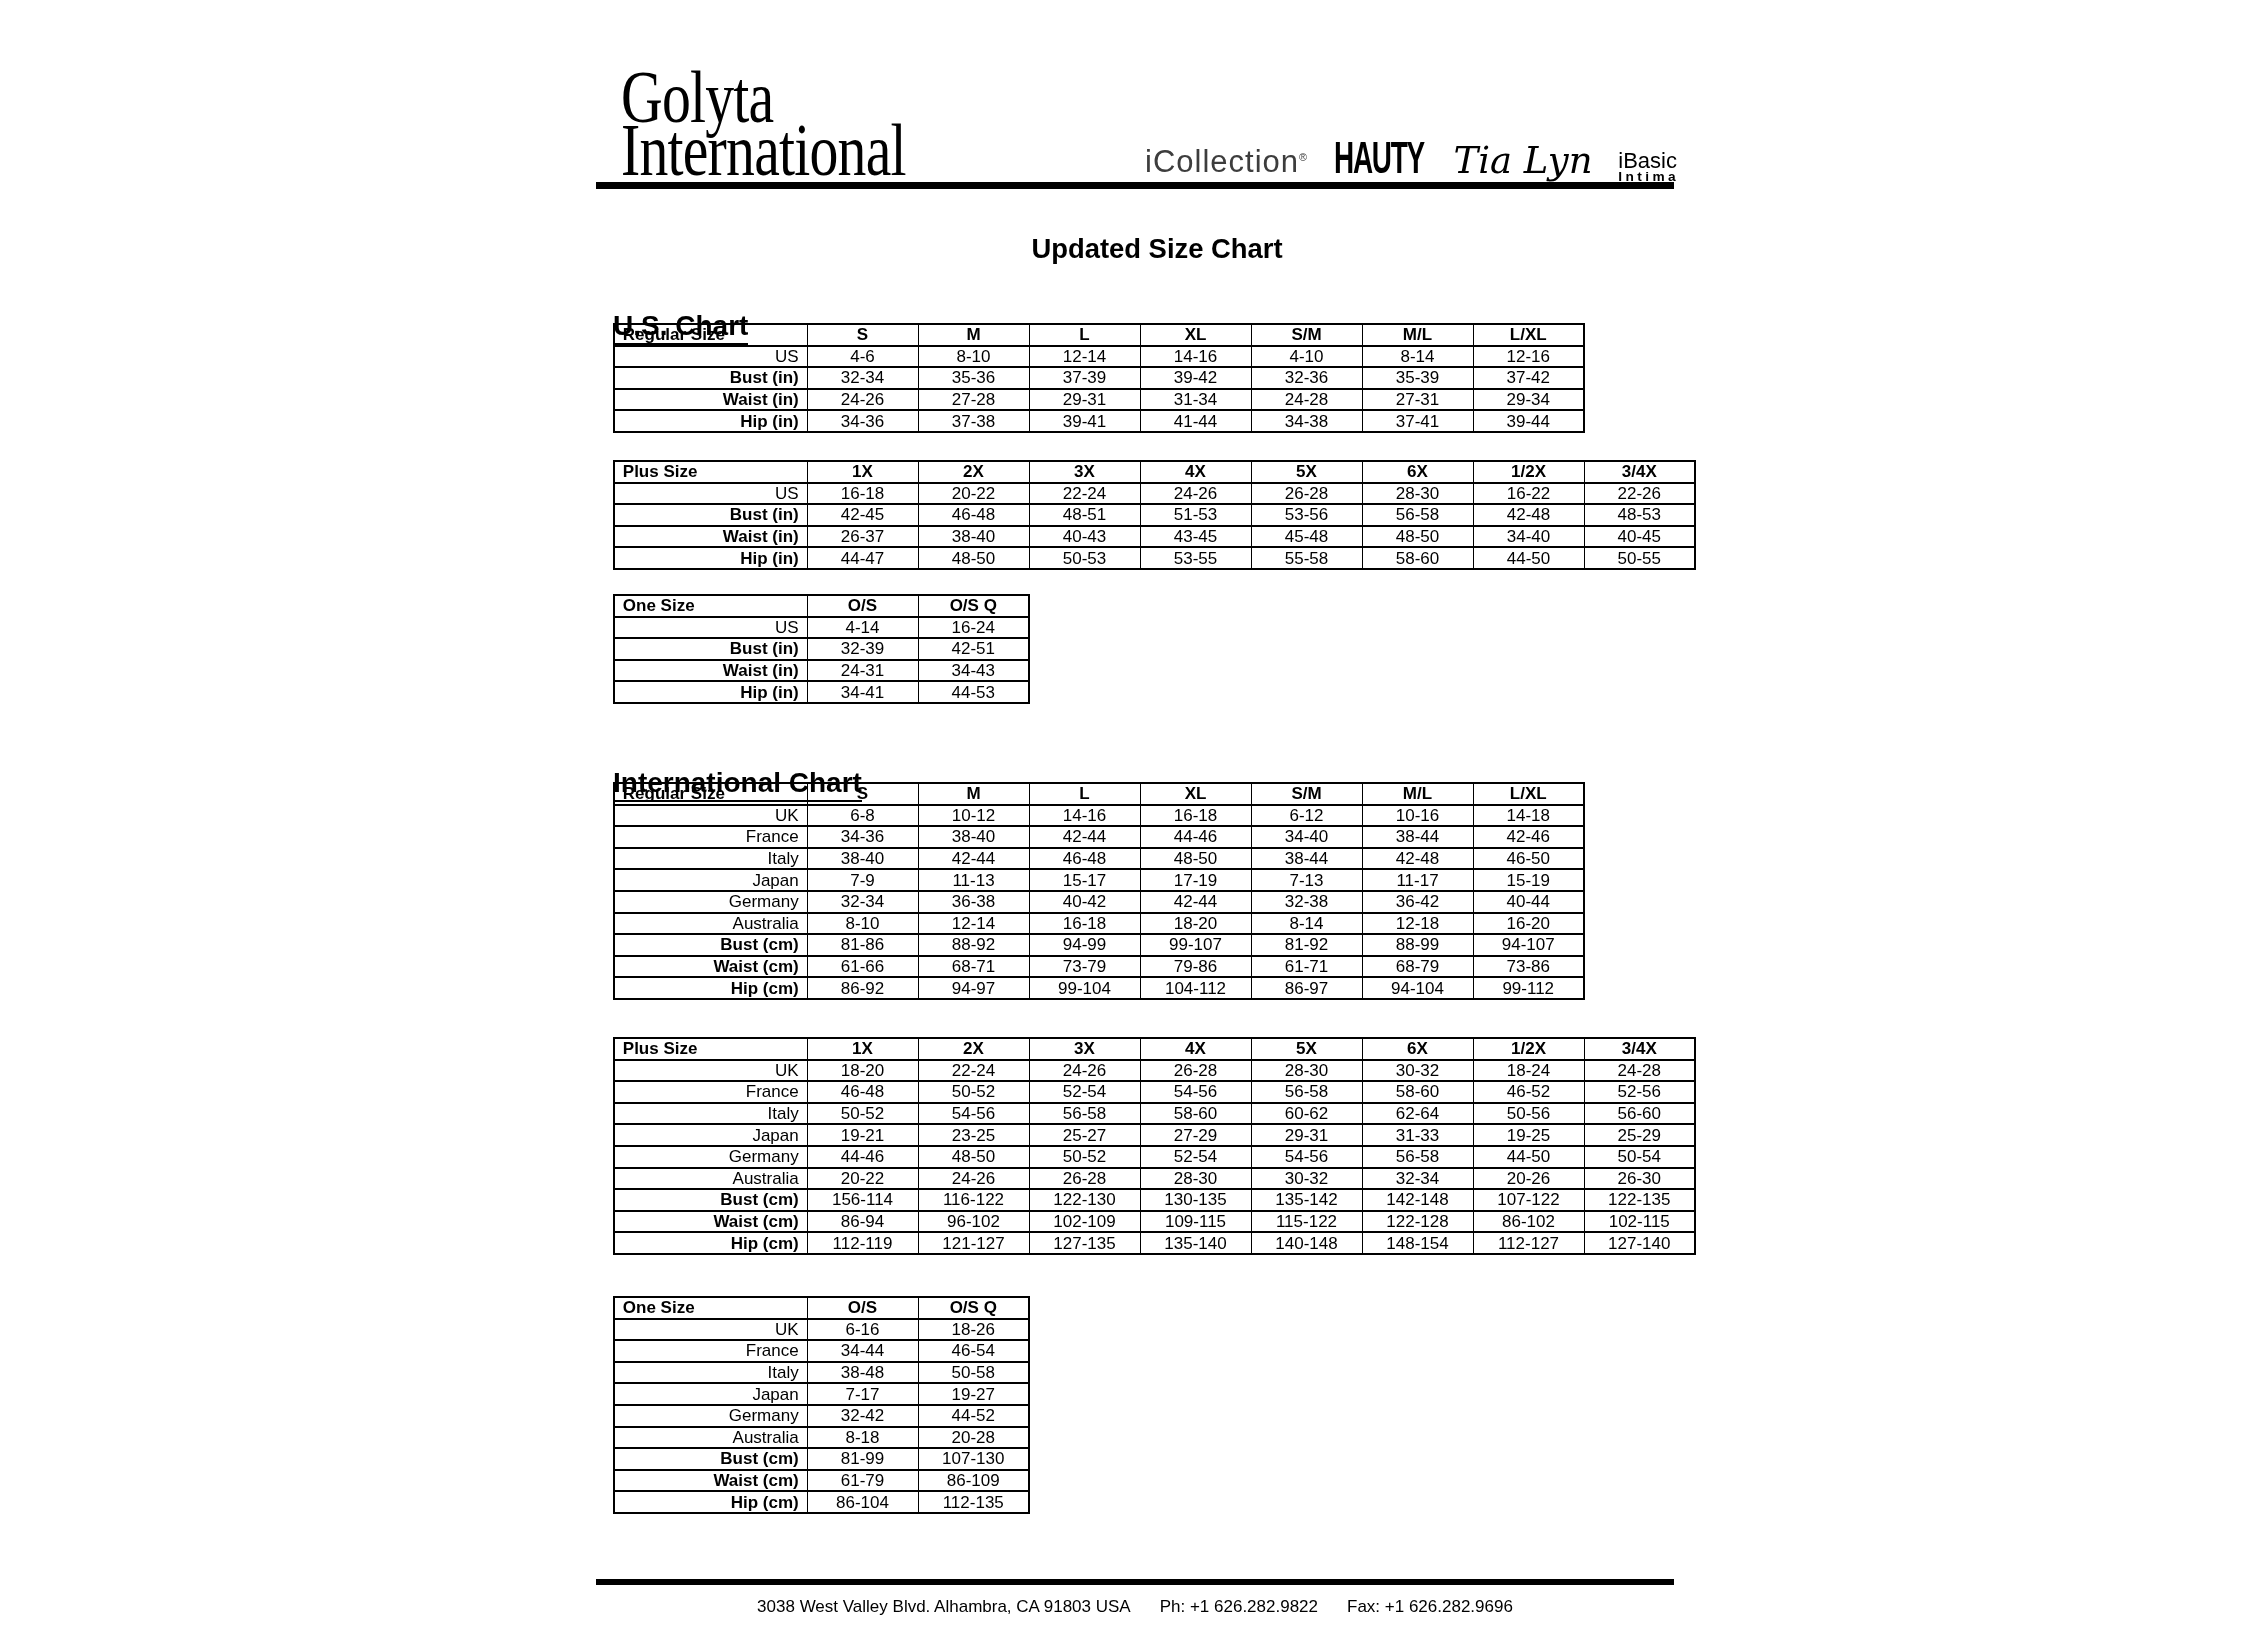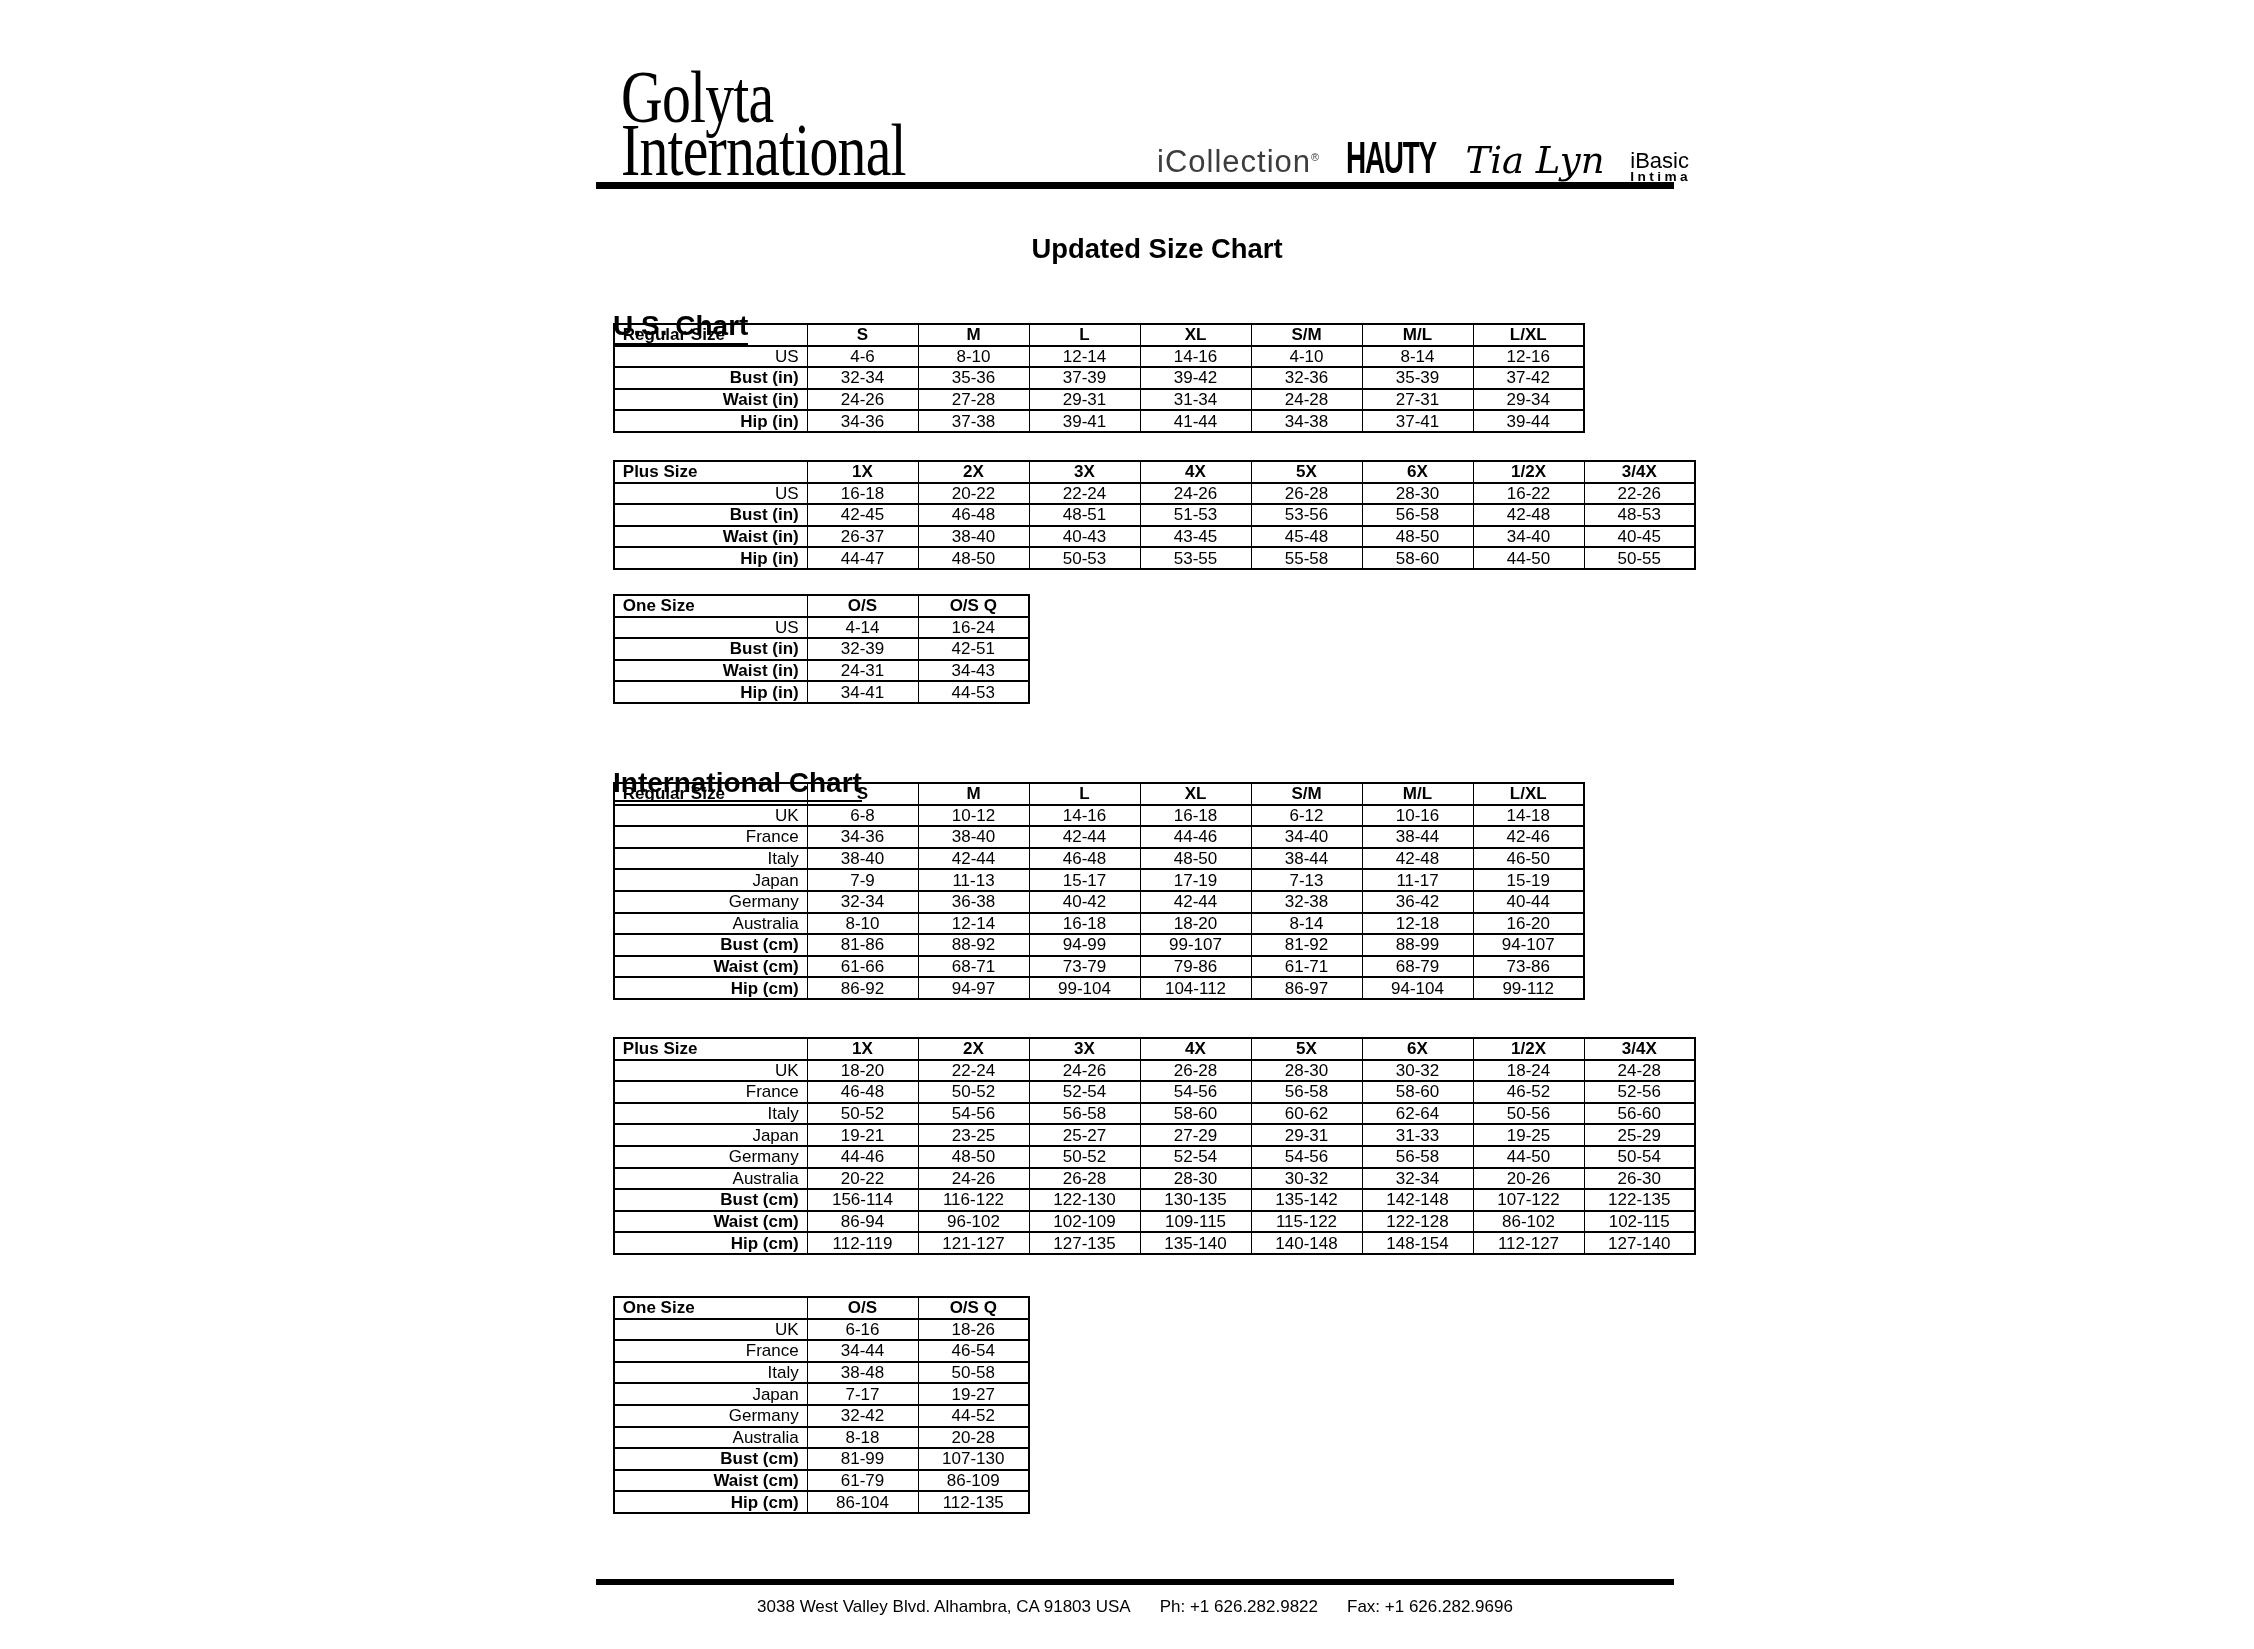--- a/index.html
+++ b/index.html
@@ -16,21 +16,21 @@
   
   .logo {
     position: absolute; left: 621px; top: 71px;
     font-family: "Liberation Serif", serif;
     font-size: 74px; line-height: 0.72; letter-spacing: -1px;
     transform: scaleX(0.78); transform-origin: left top;
     color: #000; white-space: nowrap;
   }
   .brands {
     position: absolute; left: 1145px; top: 123px; width: 534px; height: 61px;
-    display: flex; align-items: flex-end; justify-content: space-between; margin-left: 12px;
+    display: flex; align-items: flex-end; justify-content: space-between;
   }
   .brand-icollection {
     font-size: 31px; color: #3d3d3d; letter-spacing: 1px;
     position: relative; bottom: 3.9px; white-space: nowrap;
   }
   .brand-icollection sup { font-size: 10.8px; color: #3d3d3d; }
   .brand-hauty-box { width: 94px; overflow: visible; position: relative; bottom: 0px; }
   .brand-hauty {
     display: inline-block; font-size: 45px; font-weight: bold;
     letter-spacing: -2px; transform: scaleX(0.62); transform-origin: left bottom;

